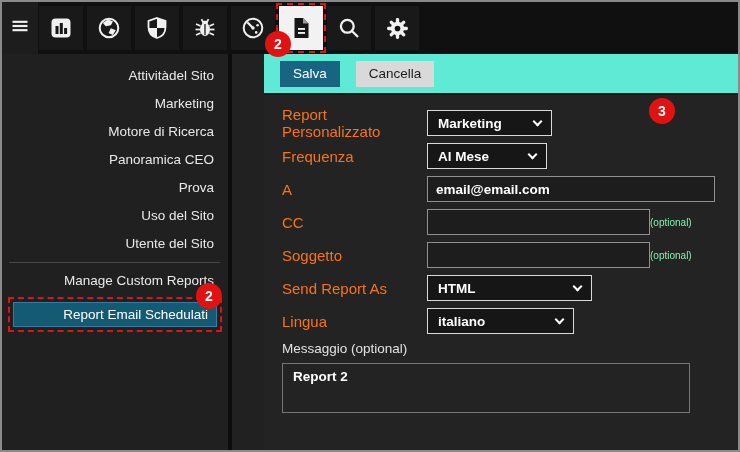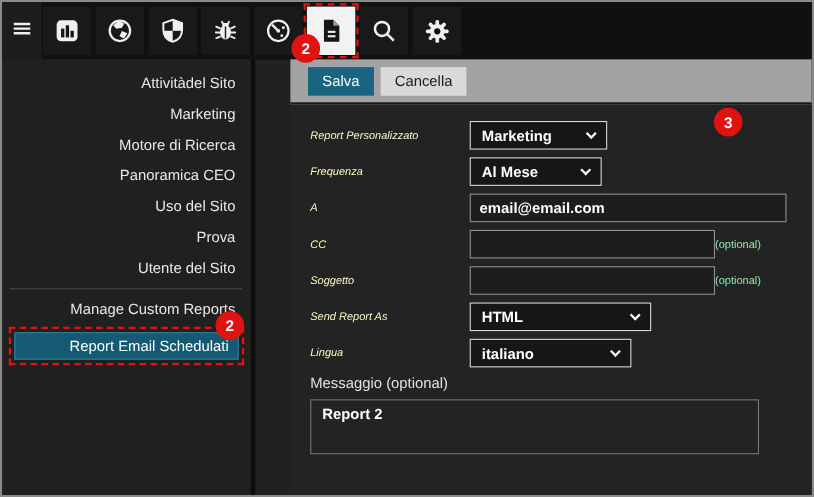--- a/index.html
+++ b/index.html
@@ -21,28 +21,28 @@
   .tile .badge{position:absolute;left:-14px;bottom:-7px;}
   
   .sidebar{position:absolute;top:52px;left:0;width:230px;bottom:0;background:#202020;border-right:4px solid #0c0c0c;padding-top:8px;text-align:right;}
   .side-item{height:28px;line-height:28px;padding:0 14px;font-size:13.5px;color:#e9e9e9;white-space:nowrap;}
   .side-sep{border:none;border-top:1px solid #484848;margin:4px 8px 4px 7px;}
   .selected-wrap{margin:2px 6px 0 6px;border:2px dashed #e01212;padding:3px;position:relative;}
   .selected-item{background:#145a73;border:1px solid #2f7ea3;color:#fff;font-size:13.5px;padding:4px 8px;white-space:nowrap;}
   .selected-wrap .badge{position:absolute;top:-16px;right:-2px;}
   
   .content{position:absolute;top:52px;left:262px;right:0;bottom:0;background:#232323;}
-  .content-header{height:41px;background:#a3a3a3;border-bottom:2px solid #181818;display:flex;align-items:center;padding-left:16px;gap:6px;}
+  .content-header{height:41px;background:#5eead4;border-bottom:2px solid #181818;display:flex;align-items:center;padding-left:16px;gap:16px;}
   .btn{height:26px;padding:0 13px;font-size:13.5px;display:flex;align-items:center;border:none;cursor:pointer;font-family:inherit;}
   .btn-save{background:#176580;color:#ffffff;}
   .btn-cancel{background:#d9d9d9;color:#1d1d1d;}
   .content .badge.note3{position:absolute;left:385px;top:44px;}
   .form{padding:15px 18px 0 18px;position:relative;}
   .row{display:flex;align-items:center;height:26px;margin-bottom:7px;}
-  .row label{width:145px;flex:0 0 auto;font-size:10px;color:#fef9c3;font-style:italic;}
+  .row label{width:145px;flex:0 0 auto;font-size:15px;color:#f97316;}
   .sel{height:26px;background:#161616;border:1px solid #d9d9d9;color:#fff;font-weight:700;font-size:13.5px;
        display:flex;align-items:center;justify-content:space-between;padding:0 10px;cursor:pointer;}
   .chev{width:7px;height:7px;border-right:2px solid #fff;border-bottom:2px solid #fff;transform:rotate(45deg);margin-top:-4px;flex:0 0 auto;}
   .inp{height:26px;background:#1d1d1d;border:1px solid #909090;color:#fff;font-weight:700;font-size:13.5px;
        padding:0 8px;font-family:inherit;outline:none;}
   .optional{margin-left:0;font-size:10px;color:#86efac;}
   .w125{width:125px;} .w120{width:120px;} .w288{width:288px;} .w223{width:223px;} .w165{width:165px;} .w147{width:147px;}
   .msg-label{font-size:13.5px;color:#e2e2e2;margin:4px 0 7px 0;}
   .msg-area{width:408px;height:50px;background:#232323;border:1px solid #757575;color:#fff;
             font-weight:700;font-size:13.5px;font-family:inherit;padding:5px 10px;resize:none;outline:none;display:block;}
@@ -173,22 +173,22 @@
       </div>
 
     </div>
   </div>
 
   <div class="sidebar">
     <div class="side-item">Attivitàdel Sito</div>
     <div class="side-item">Marketing</div>
     <div class="side-item">Motore di Ricerca</div>
     <div class="side-item">Panoramica CEO</div>
+    <div class="side-item">Prova</div>
     <div class="side-item">Uso del Sito</div>
-    <div class="side-item">Prova</div>
     <div class="side-item">Utente del Sito</div>
     <hr class="side-sep">
     <div class="side-item">Manage Custom Reports</div>
     <div class="selected-wrap">
       <div class="selected-item">Report Email Schedulati</div>
       <span class="badge">2</span>
     </div>
   </div>
 
   <div class="content">

